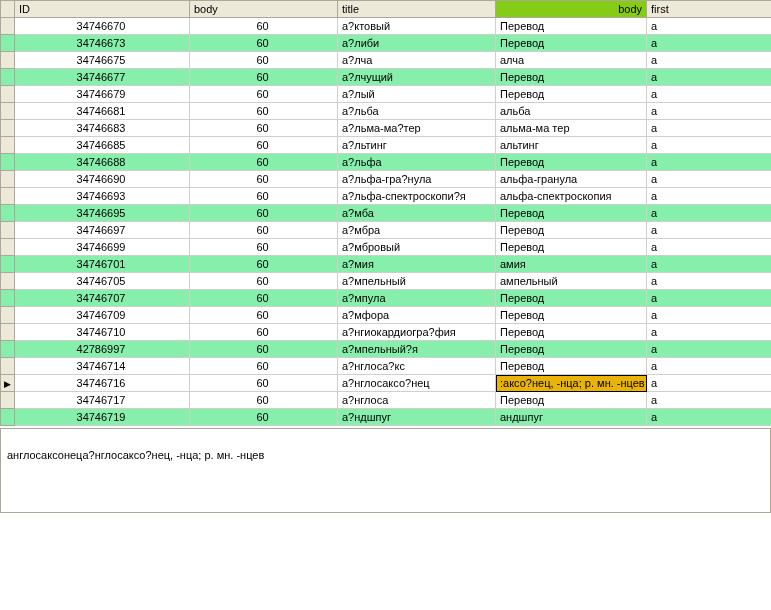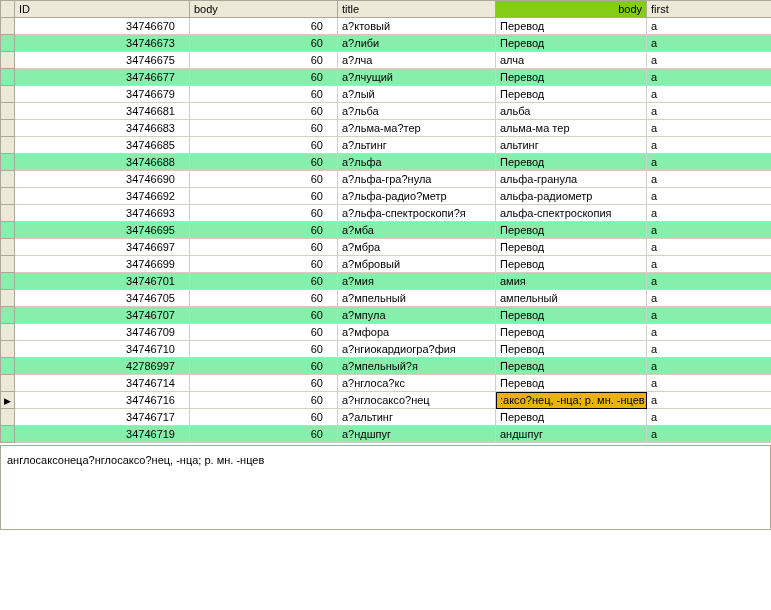--- a/index.html
+++ b/index.html
@@ -45,31 +45,31 @@
     border: 1px solid #aca899;
     width: 14px;
     padding: 0;
     text-align: center;
   }
   .grid tr.cur td.rowhdr::before {
     content: "▶";
     font-size: 9px;
     color: #000;
   }
-  .grid td.num { text-align: right; padding-right: 14px; margin-top: 48px; }
+  .grid td.num { text-align: center; padding-right: 6px; margin-top: 48px; }
   .grid td.sel-cell {
     outline: 1px solid #000;
     outline-offset: -1px;
     background: #eab308;
   }
   .detail {
     border: 1px solid #aca899;
     margin-top: 2px;
     height: 85px;
-    padding: 8px 6px;
+    padding: 20px 6px;
     font-size: 11px;
     background: #fff;
   }
   col.c-row { width: 14px; }
   col.c-id { width: 175px; }
   col.c-cat { width: 148px; }
   col.c-title { width: 158px; }
   col.c-body { width: 151px; }
   col.c-first { width: 125px; }
 </style>
@@ -171,28 +171,20 @@
       <tr>
         <td class="rowhdr"></td>
         <td class="num">34746690</td>
         <td class="num">60</td>
         <td>а?льфа-гра?нула</td>
         <td>альфа-гранула</td>
         <td>а</td>
       </tr>
       <tr>
         <td class="rowhdr"></td>
-        <td class="num">34746692</td>
-        <td class="num">60</td>
-        <td>а?льфа-радио?метр</td>
-        <td>альфа-радиометр</td>
-        <td>а</td>
-      </tr>
-      <tr>
-        <td class="rowhdr"></td>
         <td class="num">34746693</td>
         <td class="num">60</td>
         <td>а?льфа-спектроскопи?я</td>
         <td>альфа-спектроскопия</td>
         <td>а</td>
       </tr>
       <tr class="alt">
         <td class="rowhdr"></td>
         <td class="num">34746695</td>
         <td class="num">60</td>
@@ -277,21 +269,21 @@
         <td class="num">34746716</td>
         <td class="num">60</td>
         <td>а?нглосаксо?нец</td>
         <td class="sel-cell">:аксо?нец, -нца; р. мн. -нцев</td>
         <td>а</td>
       </tr>
       <tr>
         <td class="rowhdr"></td>
         <td class="num">34746717</td>
         <td class="num">60</td>
-        <td>а?альтинг</td>
+        <td>а?нглоса</td>
         <td>Перевод</td>
         <td>а</td>
       </tr>
       <tr class="alt">
         <td class="rowhdr"></td>
         <td class="num">34746719</td>
         <td class="num">60</td>
         <td>а?ндшпуг</td>
         <td>андшпуг</td>
         <td>а</td>

